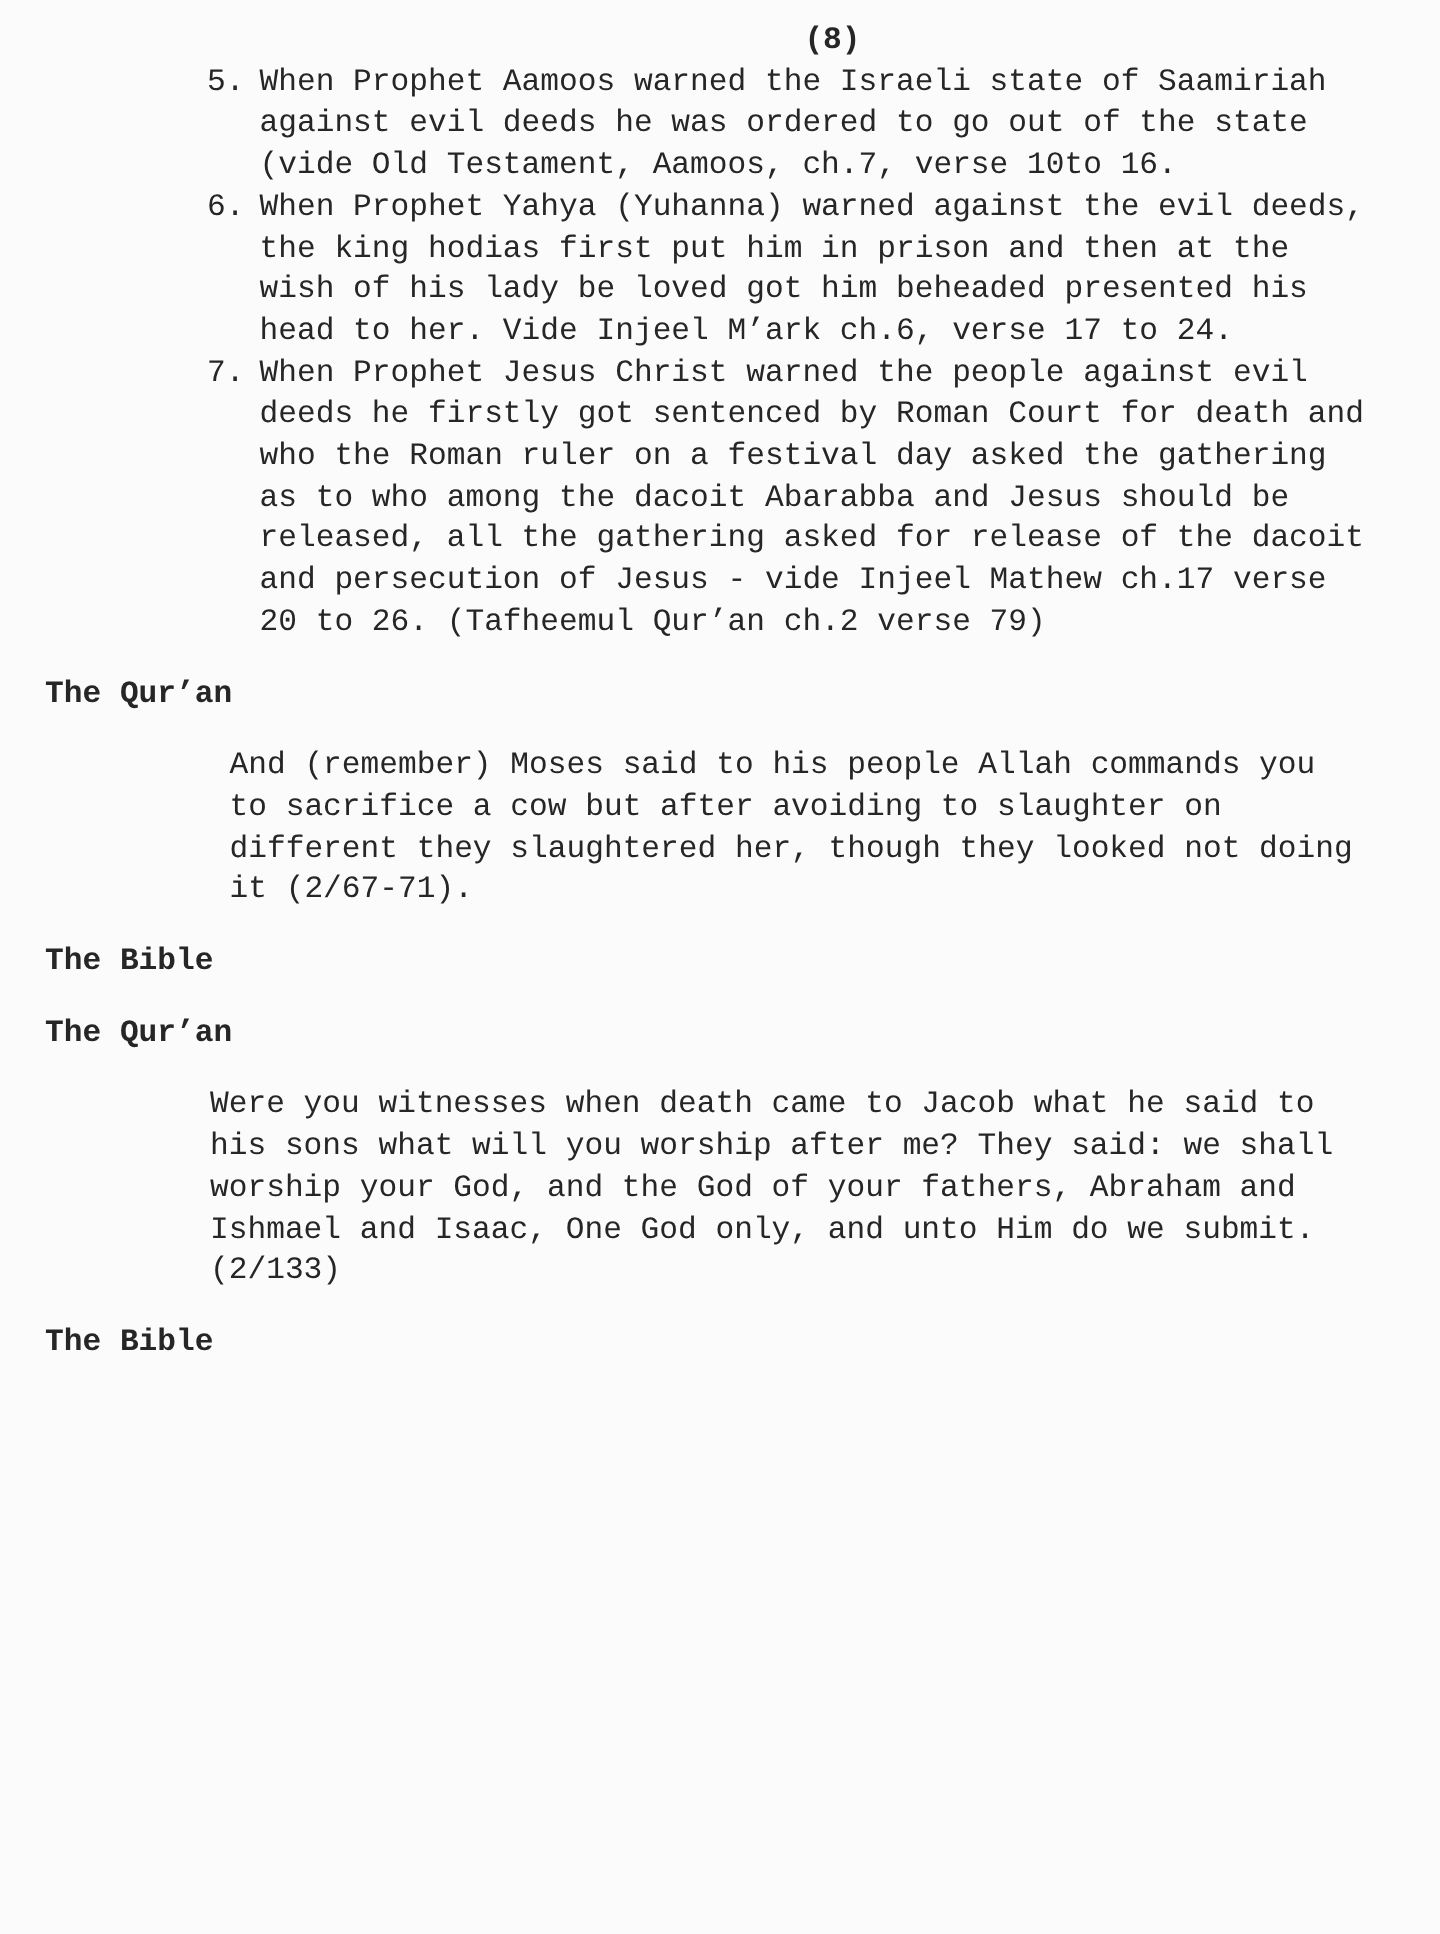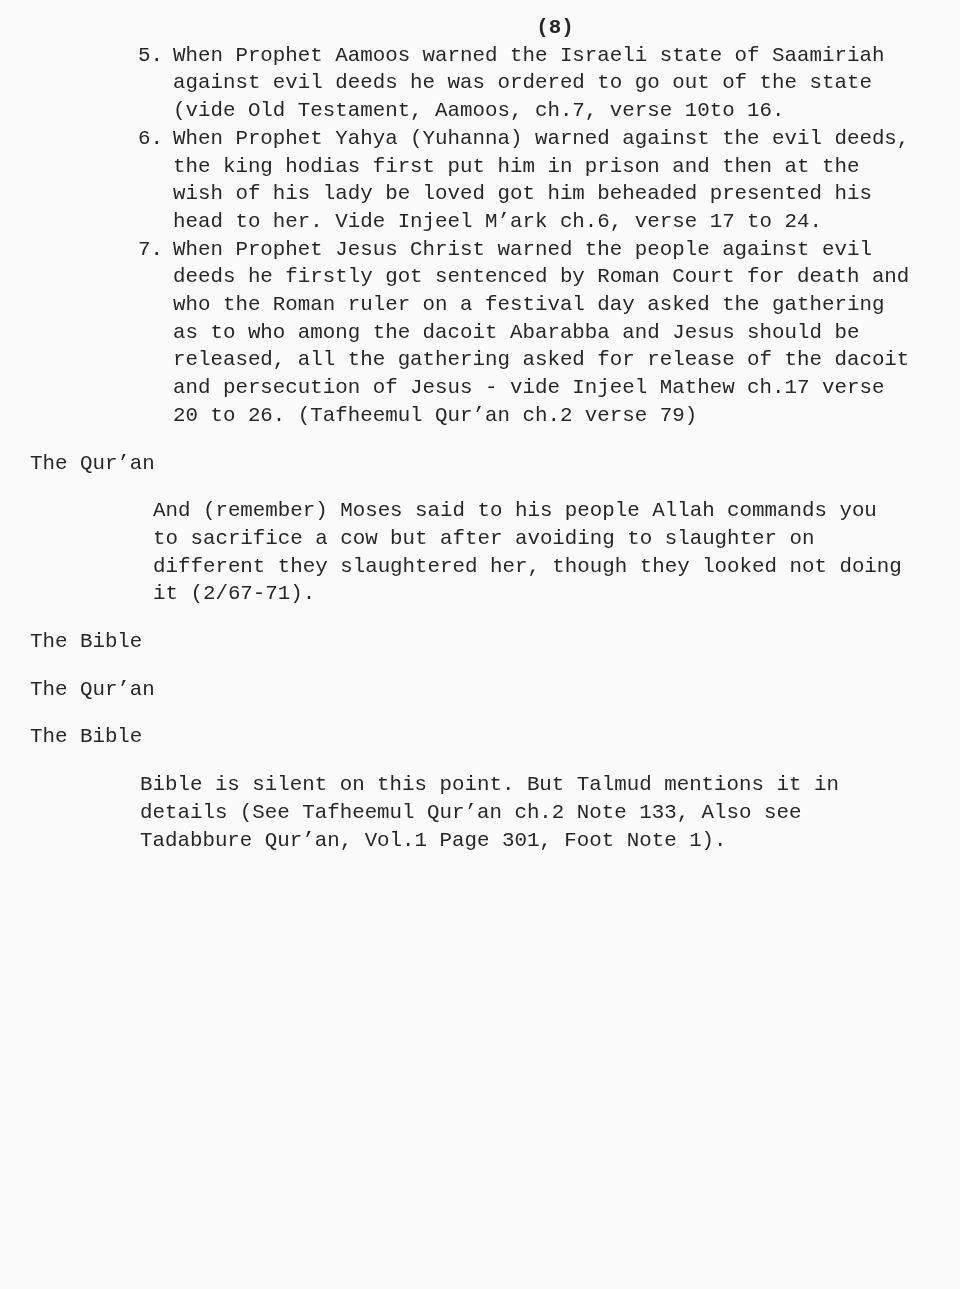--- a/index.html
+++ b/index.html
@@ -41,21 +41,21 @@
   .list-item .num {
     flex: 0 0 35px;
     width: 35px;
   }
   .list-item .itext {
     flex: 1;
     white-space: pre-wrap;
     max-width: 760px;
   }
   .section .heading {
-    font-weight: normal;
+    font-weight: bold;
     font-size: inherit;
     margin: 20px 0 0 30px;
     white-space: pre-wrap;
   }
   .section .quote {
     margin: 20px 0 0 140px;
     white-space: pre-wrap;
     max-width: 800px;
   }
   .section.quote-wide .quote {
@@ -103,22 +103,24 @@
 different they slaughtered her, though they looked not doing
 it (2/67-71).</div>
   </div>
 
   <div class="section">
     <div class="heading">The Bible</div>
   </div>
 
   <div class="section">
     <div class="heading">The Qur’an</div>
+    <div class="quote">Were you witnesses when death came to Jacob what he said to
+his sons what will you worship after me? They said: we shall
+worship your God, and the God of your fathers, Abraham and
+Ishmael and Isaac, One God only, and unto Him do we submit.
+(2/133)</div>
   </div>
 
   <div class="section">
     <div class="heading">The Bible</div>
-    <div class="quote">Bible is silent on this point. But Talmud mentions it in
-details (See Tafheemul Qur’an ch.2 Note 133, Also see
-Tadabbure Qur’an, Vol.1 Page 301, Foot Note 1).</div>
   </div>
 
 </div>
 
 </body></html>

